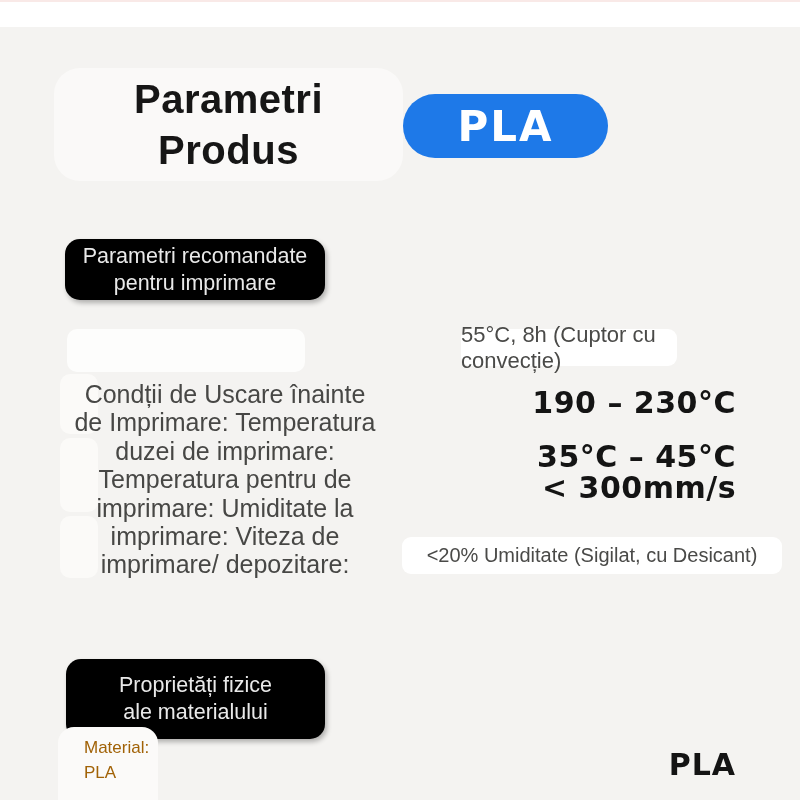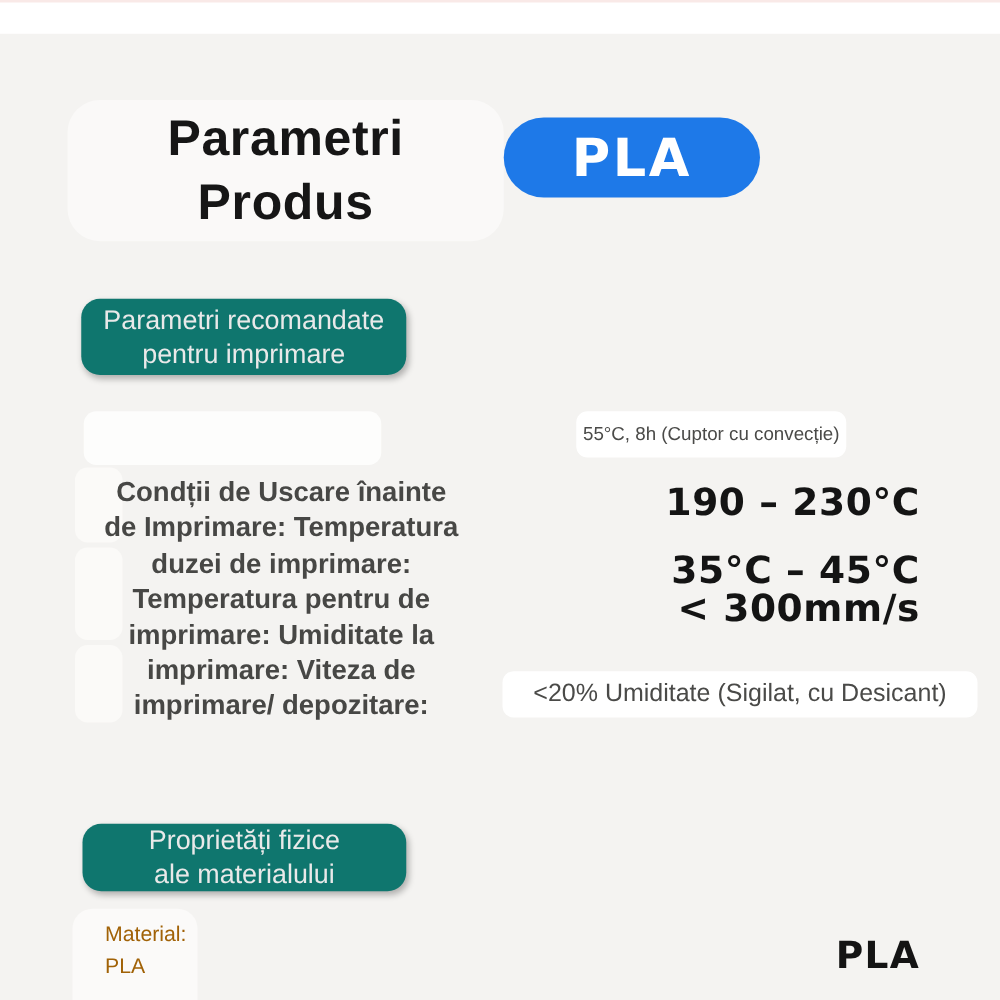--- a/index.html
+++ b/index.html
@@ -12,68 +12,67 @@
   }
   .abs { position:absolute; }
 
   .top-band {
     left:0; top:0; width:800px; height:27px;
     background:#ffffff;
     border-top:2px solid #f9e9e7;
   }
 
   .title-card {
-    left:54px; top:80px; width:349px; height:113px;
+    left:54px; top:68px; width:349px; height:113px;
     background:#faf9f8; border-radius:26px;
     display:flex; flex-direction:column;
     align-items:center; justify-content:center;
   }
   .title-line {
     font-size:40px; line-height:51px; font-weight:600;
     color:#161616; letter-spacing:0.5px;
   }
 
   .pill {
     left:403px; top:94px; width:205px; height:64px;
     border-radius:32px; background:#1e79e8;
     color:#ffffff; font-weight:700; font-size:42px;
     font-family:"DejaVu Sans", sans-serif;
     display:flex; align-items:center; justify-content:center;
     letter-spacing:2px;
   }
 
   .black-badge {
-    background:#0f766e; border-radius:15px; color:#e9e9e9;
+    background:#000000; border-radius:15px; color:#e9e9e9;
     display:flex; flex-direction:column;
     align-items:center; justify-content:center;
     font-size:21.5px; line-height:27px;
     box-shadow:2px 3px 5px rgba(0,0,0,0.28);
   }
   .badge-print { left:65px; top:239px; width:260px; height:61px; }
-  .badge-phys  { left:66px; top:659px; width:259px; height:54px; }
+  .badge-phys  { left:66px; top:659px; width:259px; height:80px; }
 
   .blank-rect { background:#fdfdfc; border-radius:10px; }
   .rect-a  { left:67px; top:329px; width:238px; height:43px; }
   .patch   { background:#fbfaf8; border-radius:10px; }
   .patch-1 { left:60px; top:374px; width:38px; height:60px; }
   .patch-2 { left:60px; top:438px; width:38px; height:74px; }
   .patch-3 { left:60px; top:516px; width:38px; height:62px; }
 
   .labels {
     left:58px; top:380px; width:334px;
-    text-align:center; font-size:22px; line-height:28.4px;
+    text-align:center; font-size:25px; line-height:28.4px;
     color:#474745;
-    font-weight:bold;
   }
 
   .value-band {
     background:#ffffff; border-radius:9px; color:#4a4a48;
     display:flex; align-items:center; justify-content:center;
   }
-  .band-dry { left:461px; top:329px; width:216px; height:37px; font-size:15px; }
+  .band-dry { left:461px; top:329px; width:216px; height:37px; font-size:22px; }
   .band-hum { left:402px; top:537px; width:380px; height:37px; font-size:20px; }
 
   .bold-val {
     right:64px; text-align:center;
     font-weight:700; font-size:30px; color:#141414;
     letter-spacing:0.5px;
     font-family:"DejaVu Sans", sans-serif;
   }
   .val-1 { top:385px; }
   .val-2 { top:439px;margin-left:44px; }

